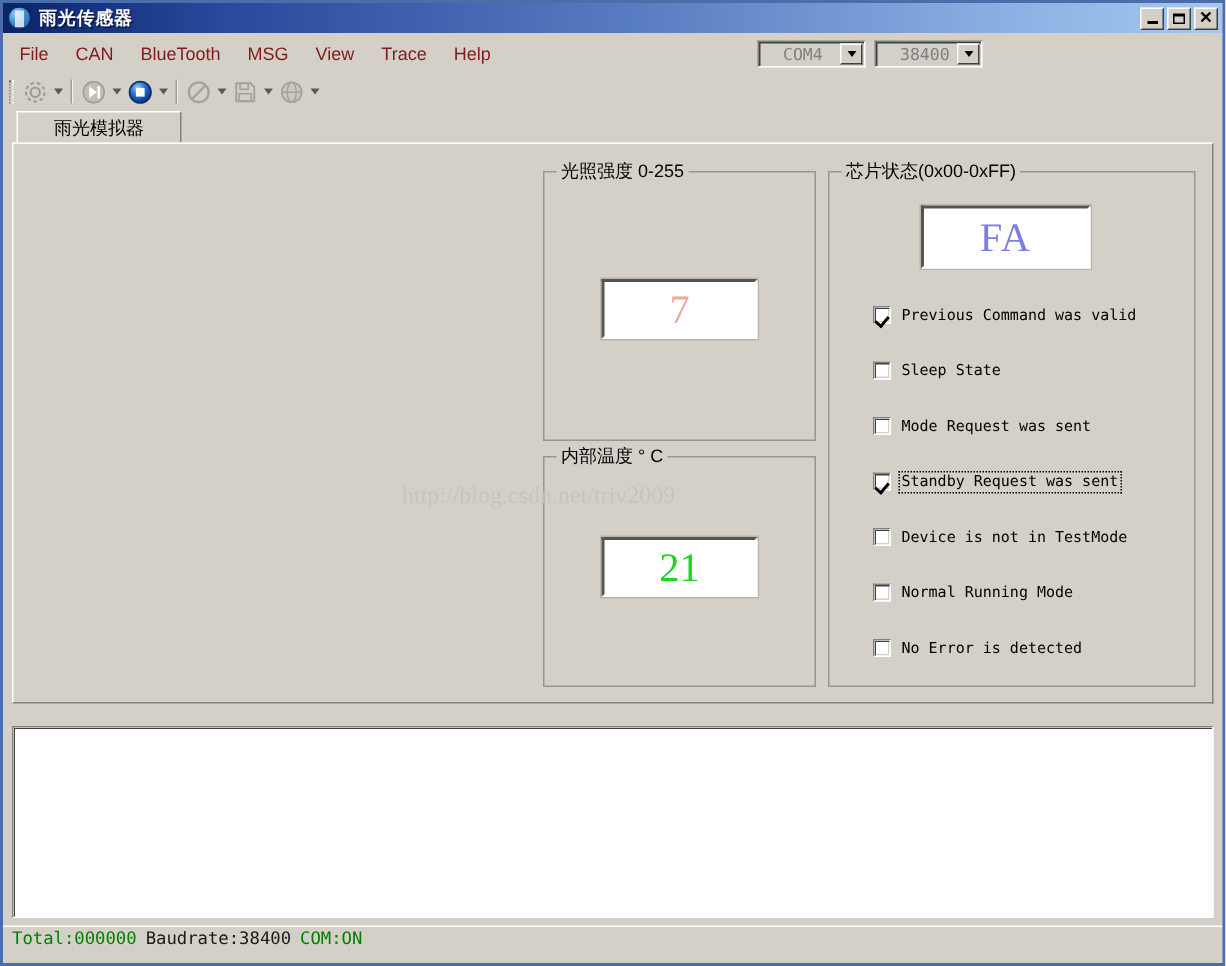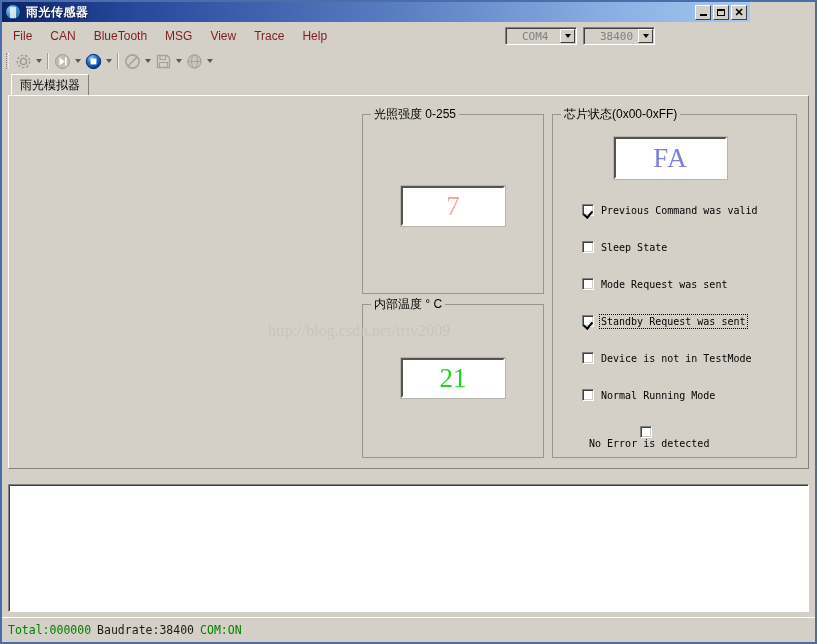--- a/index.html
+++ b/index.html
@@ -17,21 +17,21 @@
     height: 644px;
     overflow: hidden;
     background: #d4d0c8;
     box-sizing: border-box;
   }
 
   
   .titlebar {
     position: absolute;
     left: 2px; top: 2px;
-    width: 748px; height: 20px;
+    width: 813px; height: 20px;
     background: linear-gradient(to right, #0a246a 0%, #28499c 18%, #5d81c4 55%, #8ab0e3 82%, #a6c8f0 100%);
     display: flex;
     align-items: center;
     box-sizing: border-box;
   }
   .title-icon {
     width: 16px; height: 16px;
     margin-left: 3px;
     border-radius: 50%;
     background: radial-gradient(circle at 35% 30%, #9fd4f5 0%, #3f8fd0 45%, #1a4f92 100%);
@@ -206,21 +206,21 @@
   
   .tabarea {
     position: absolute;
     left: 8px; top: 74px;
     width: 801px; height: 22px;
   }
   .tab {
     position: absolute;
     left: 3px; top: 0;
     height: 22px;
-    padding: 0 8px;
+    padding: 0 24px;
     background: #d4d0c8;
     border-top: 1px solid #ffffff;
     border-left: 1px solid #ffffff;
     border-right: 1px solid #808080;
     box-sizing: border-box;
     display: flex;
     align-items: center;
     font-size: 12px;
     color: #000;
     white-space: nowrap;
@@ -365,21 +365,21 @@
 
   
   .statusbar {
     position: absolute;
     left: 2px; top: 617px;
     width: 813px; height: 24px;
     background: #d4d0c8;
     border-top: 1px solid #ffffff;
     box-sizing: border-box;
     display: flex;
-    align-items: center;
+    align-items: flex-start;
   }
   .status-text {
     font-family: "DejaVu Sans Mono", monospace;
     font-size: 11.5px;
     margin-left: 6px;
     white-space: nowrap;
   }
   .st-green { color: #008000; }
   .st-black { color: #1a1a1a; }
 
@@ -588,21 +588,21 @@
       <div class="cb-row" style="left:29px; top:237px;">
         <span class="cbox"></span>
         <span class="cb-label">Device is not in TestMode</span>
       </div>
 
       <div class="cb-row" style="left:29px; top:274px;">
         <span class="cbox"></span>
         <span class="cb-label">Normal Running Mode</span>
       </div>
 
-      <div class="cb-row" style="left:29px; top:311px;flex-direction:column;">
+      <div class="cb-row" style="left:29px; top:311px;">
         <span class="cbox"></span>
         <span class="cb-label">No Error is detected</span>
       </div>
     </div>
   </div>
 
   <div class="watermark">http://blog.csdn.net/triv2009</div>
 
   <div class="logbox"></div>
 

